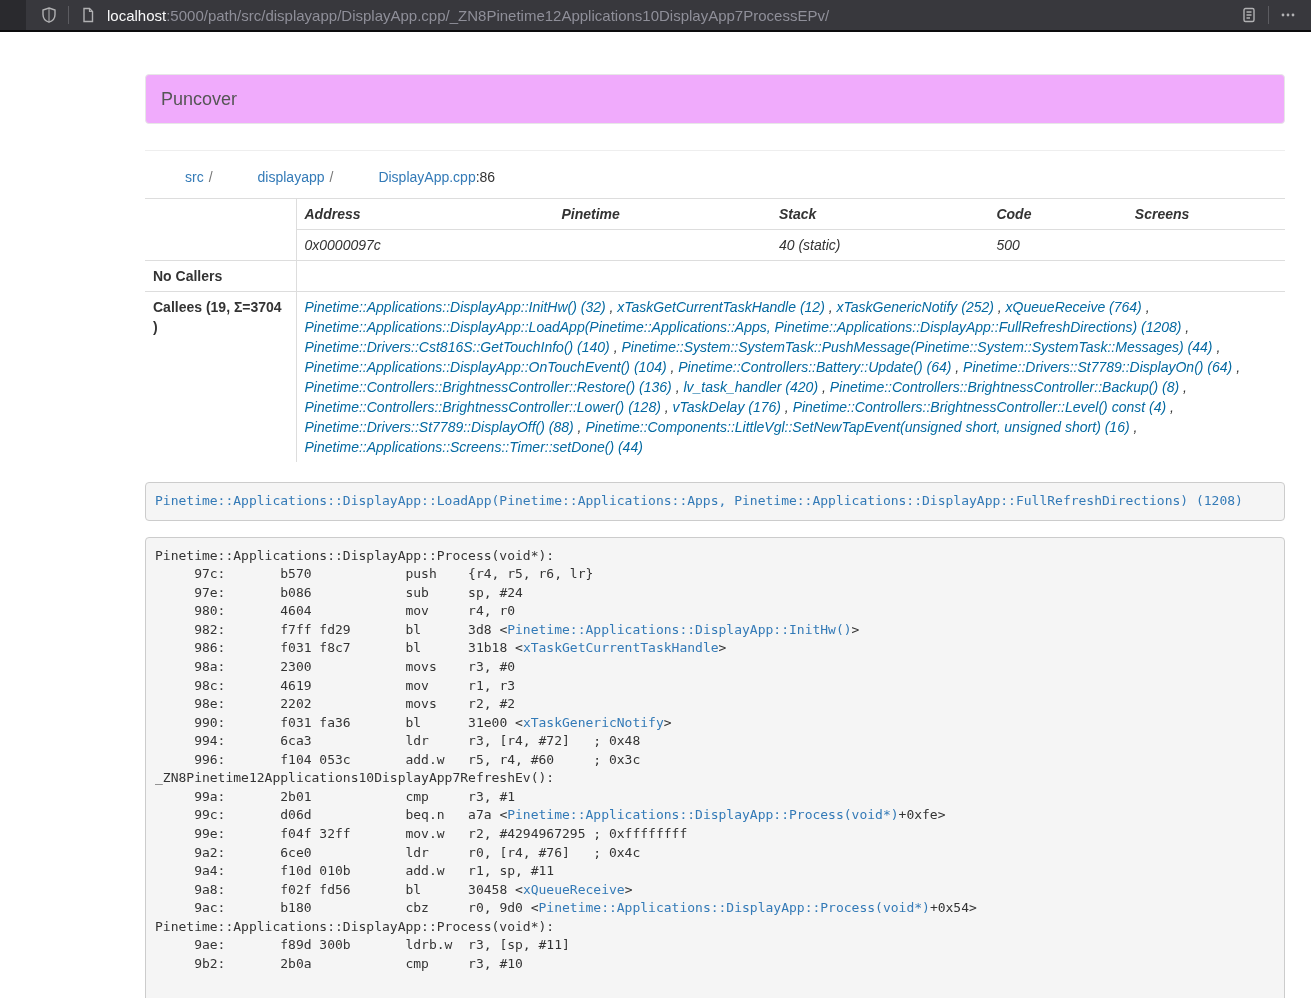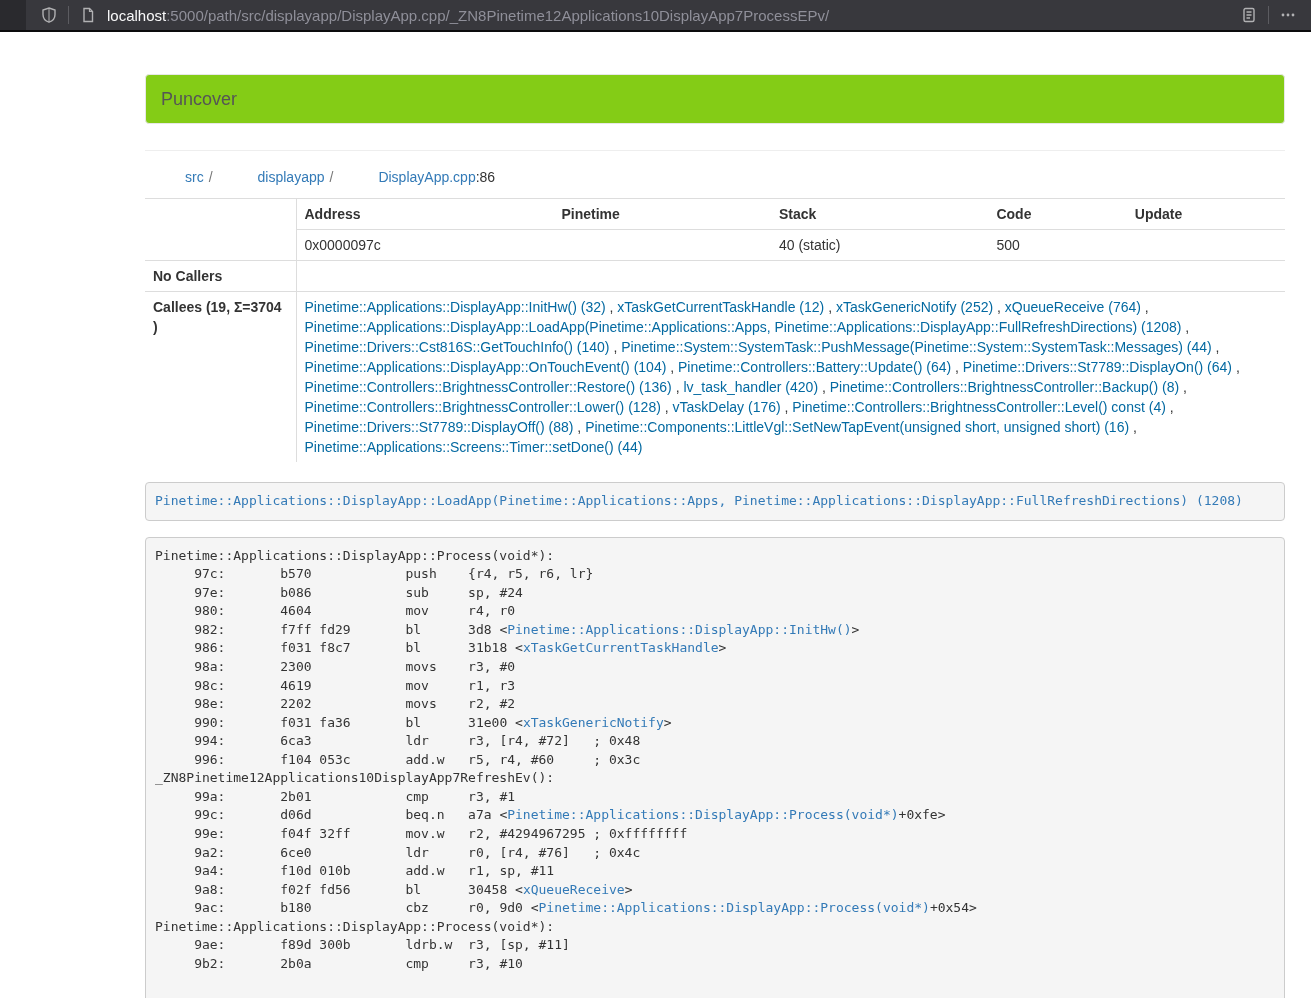--- a/index.html
+++ b/index.html
@@ -12,34 +12,34 @@
   .toolbar { height:32px; background:#38383d; border-bottom:2px solid #0c0c0d; display:flex; align-items:stretch; }
   .tb-edge { width:26px; background:#2a2a2e; }
   .urlbar { flex:1; display:flex; align-items:center; padding:0 10px; }
   .tb-icon { display:inline-flex; align-items:center; justify-content:center; width:26px; height:26px; flex:0 0 auto; }
   .tb-sep { width:1px; height:18px; background:#5c5c61; margin:0 6px; flex:0 0 auto; }
   .url-text { margin-left:6px; font-size:15px; white-space:nowrap; overflow:hidden; flex:1; }
   .url-host { color:#f9f9fa; }
   .url-rest { color:#8f8f99; }
   
   .page { padding:0 26px 0 145px; }
-  .navbar { margin-top:42px; height:50px; background:#84cc16; border:1px solid #e7e7e7; border-radius:4px; display:flex; align-items:center; }
+  .navbar { margin-top:42px; height:50px; background:#f0abfc; border:1px solid #e7e7e7; border-radius:4px; display:flex; align-items:center; }
   .brand { font-size:18px; color:#555; padding:0 15px; text-decoration:none; cursor:pointer; }
   hr.rule { border:none; border-top:1px solid #eee; margin:26px 0 0 0; }
   .breadcrumb { margin:18px 0 13px 0; }
   .breadcrumb a { color:#337ab7; text-decoration:none; cursor:pointer;margin-left:40px; }
   .bc-sep { color:#777; margin:0 5px; }
   .bc-suffix { color:#333; }
   
   table.fn-table { width:100%; border-collapse:collapse; }
   table.fn-table > tbody > tr > th, table.fn-table > tbody > tr > td {
     border-top:1px solid #ddd; padding:5px 8px; text-align:left; vertical-align:top; font-size:14px; line-height:20px;
   }
   table.fn-table > tbody > tr > th { width:151px; font-weight:bold; color:#333; }
-  td.vline { border-left:1px solid #ddd; }
+  td.vline { border-left:1px solid #ddd;font-style:italic; }
   td.nested-cell { padding:0 !important; }
   table.nested { width:100%; border-collapse:collapse; }
   table.nested th, table.nested td { padding:5px 8px; text-align:left; font-size:14px; line-height:20px; }
   table.nested th { font-weight:bold; }
   table.nested td { border-top:1px solid #ddd; }
   .fn-name-row { display:flex; align-items:center; gap:7px; }
   .pkg-icon { display:inline-flex; width:16px; height:16px; flex:0 0 auto; }
   a.clink { color:#0369a1; text-decoration:none; cursor:pointer; }
   .csep { color:#333; }
   
@@ -107,21 +107,21 @@
       <tr>
         <th></th>
         <td class="vline nested-cell">
           <table class="nested">
             <tbody>
               <tr>
                 <th style="width:26%">Address</th>
                 <th style="width:22%">Pinetime</th>
                 <th style="width:22%">Stack</th>
                 <th style="width:14%">Code</th>
-                <th style="width:16%">Update</th>
+                <th style="width:16%">Screens</th>
               </tr>
               <tr>
                 <td>0x0000097c</td>
                 <td></td>
                 <td>40 (static)</td>
                 <td>500</td>
                 <td></td>
               </tr>
             </tbody>
           </table>

